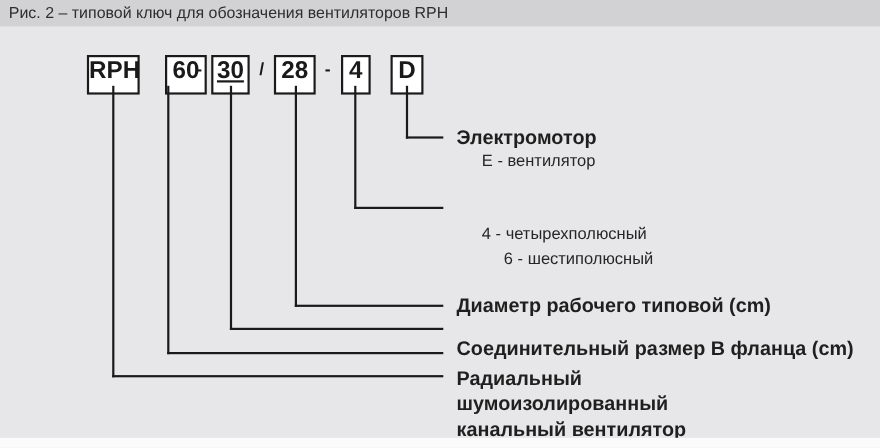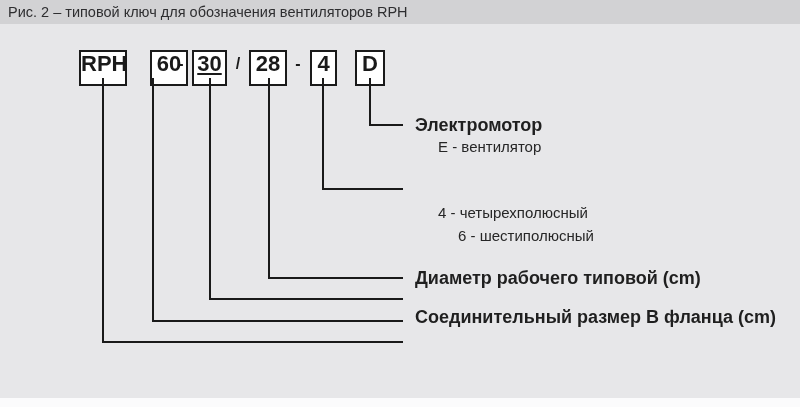--- a/index.html
+++ b/index.html
@@ -93,15 +93,16 @@
   <div class="connector" style="left:102px; top:78px; width:301px; height:265px;"></div>
 
   <div class="legend-heading" style="top:115px;">Электромотор</div>
   <div class="legend-item" style="top:137px;">E - вентилятор</div>
 
   <div class="legend-item" style="top:203px;">4 - четырехполюсный</div>
   <div class="legend-item" style="top:226px;margin-left:20px;">6 - шестиполюсный</div>
 
   <div class="legend-heading" style="top:268px;">Диаметр рабочего типовой (cm)</div>
   <div class="legend-heading" style="top:290px;margin-top:17px;">Соединительный размер B фланца (cm)</div>
+  <div class="legend-heading wrap" style="top:333px;">Радиальный шумоизолированный канальный вентилятор</div>
 
   <div class="bottom-strip"></div>
 </div>
 
 </body></html>

